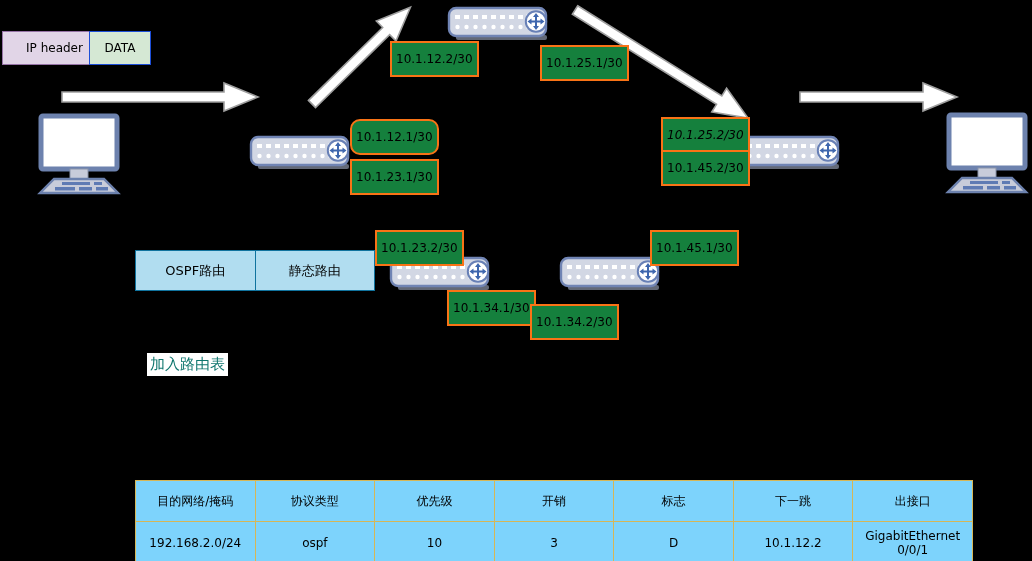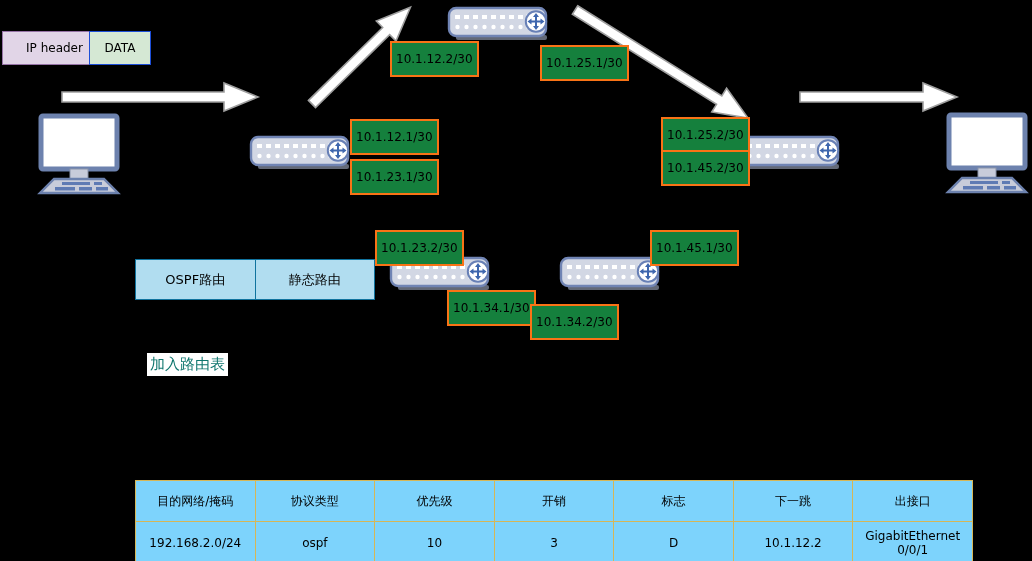--- a/index.html
+++ b/index.html
@@ -12,21 +12,21 @@
   
   .pkt{display:flex;align-items:center;justify-content:center;font-size:12px;}
   .pkt-header{left:2px;top:31px;width:105px;height:34px;background:#E1D5E7;border:1px solid #9673A6;}
   .pkt-data{left:89px;top:31px;width:62px;height:34px;background:#D5E8D4;border:1px solid #1d4ed8;}
 
   
   .tag{background:#15803d;border:2px solid #f97316;font-size:12px;line-height:16px;
        padding:8px 4px;white-space:nowrap;}
 
   
-  .route-types{left:135px;top:259px;width:240px;height:41px;display:flex;}
+  .route-types{left:135px;top:250px;width:240px;height:41px;display:flex;}
   .route-cell{flex:1;background:#B1DDF0;border:1px solid #10739E;display:flex;
               align-items:center;justify-content:center;font-size:13px;}
   .route-cell + .route-cell{margin-left:-1px;}
 
   
   .note{left:147px;top:353px;background:#fff;color:#0f766e;font-size:15px;
         padding:2px 3px;white-space:nowrap;}
 
   
   table.rt{left:135px;top:480px;width:838px;border-collapse:collapse;position:absolute;
@@ -111,23 +111,23 @@
 
     <use href="#pc-glyph" transform="translate(38,113)"></use>
     <use href="#pc-glyph" transform="translate(946,112)"></use>
   </svg>
 
   <div class="abs pkt pkt-header">IP header</div>
   <div class="abs pkt pkt-data">DATA</div>
 
   <div class="abs tag" style="left:390px;top:41px;">10.1.12.2/30</div>
   <div class="abs tag" style="left:540px;top:45px;">10.1.25.1/30</div>
-  <div class="abs tag" style="left:350px;top:119px;">10.1.12.1/30</div>
+  <div class="abs tag" style="left:350px;top:119px;border-radius:10px;">10.1.12.1/30</div>
   <div class="abs tag" style="left:350px;top:159px;">10.1.23.1/30</div>
-  <div class="abs tag" style="left:661px;top:117px;">10.1.25.2/30</div>
+  <div class="abs tag" style="left:661px;top:117px;font-style:italic;">10.1.25.2/30</div>
   <div class="abs tag" style="left:661px;top:150px;">10.1.45.2/30</div>
   <div class="abs tag" style="left:375px;top:230px;">10.1.23.2/30</div>
   <div class="abs tag" style="left:650px;top:230px;">10.1.45.1/30</div>
   <div class="abs tag" style="left:447px;top:290px;">10.1.34.1/30</div>
   <div class="abs tag" style="left:530px;top:304px;">10.1.34.2/30</div>
 
   <div class="abs route-types">
     <div class="route-cell">OSPF路由</div>
     <div class="route-cell">静态路由</div>
   </div>

